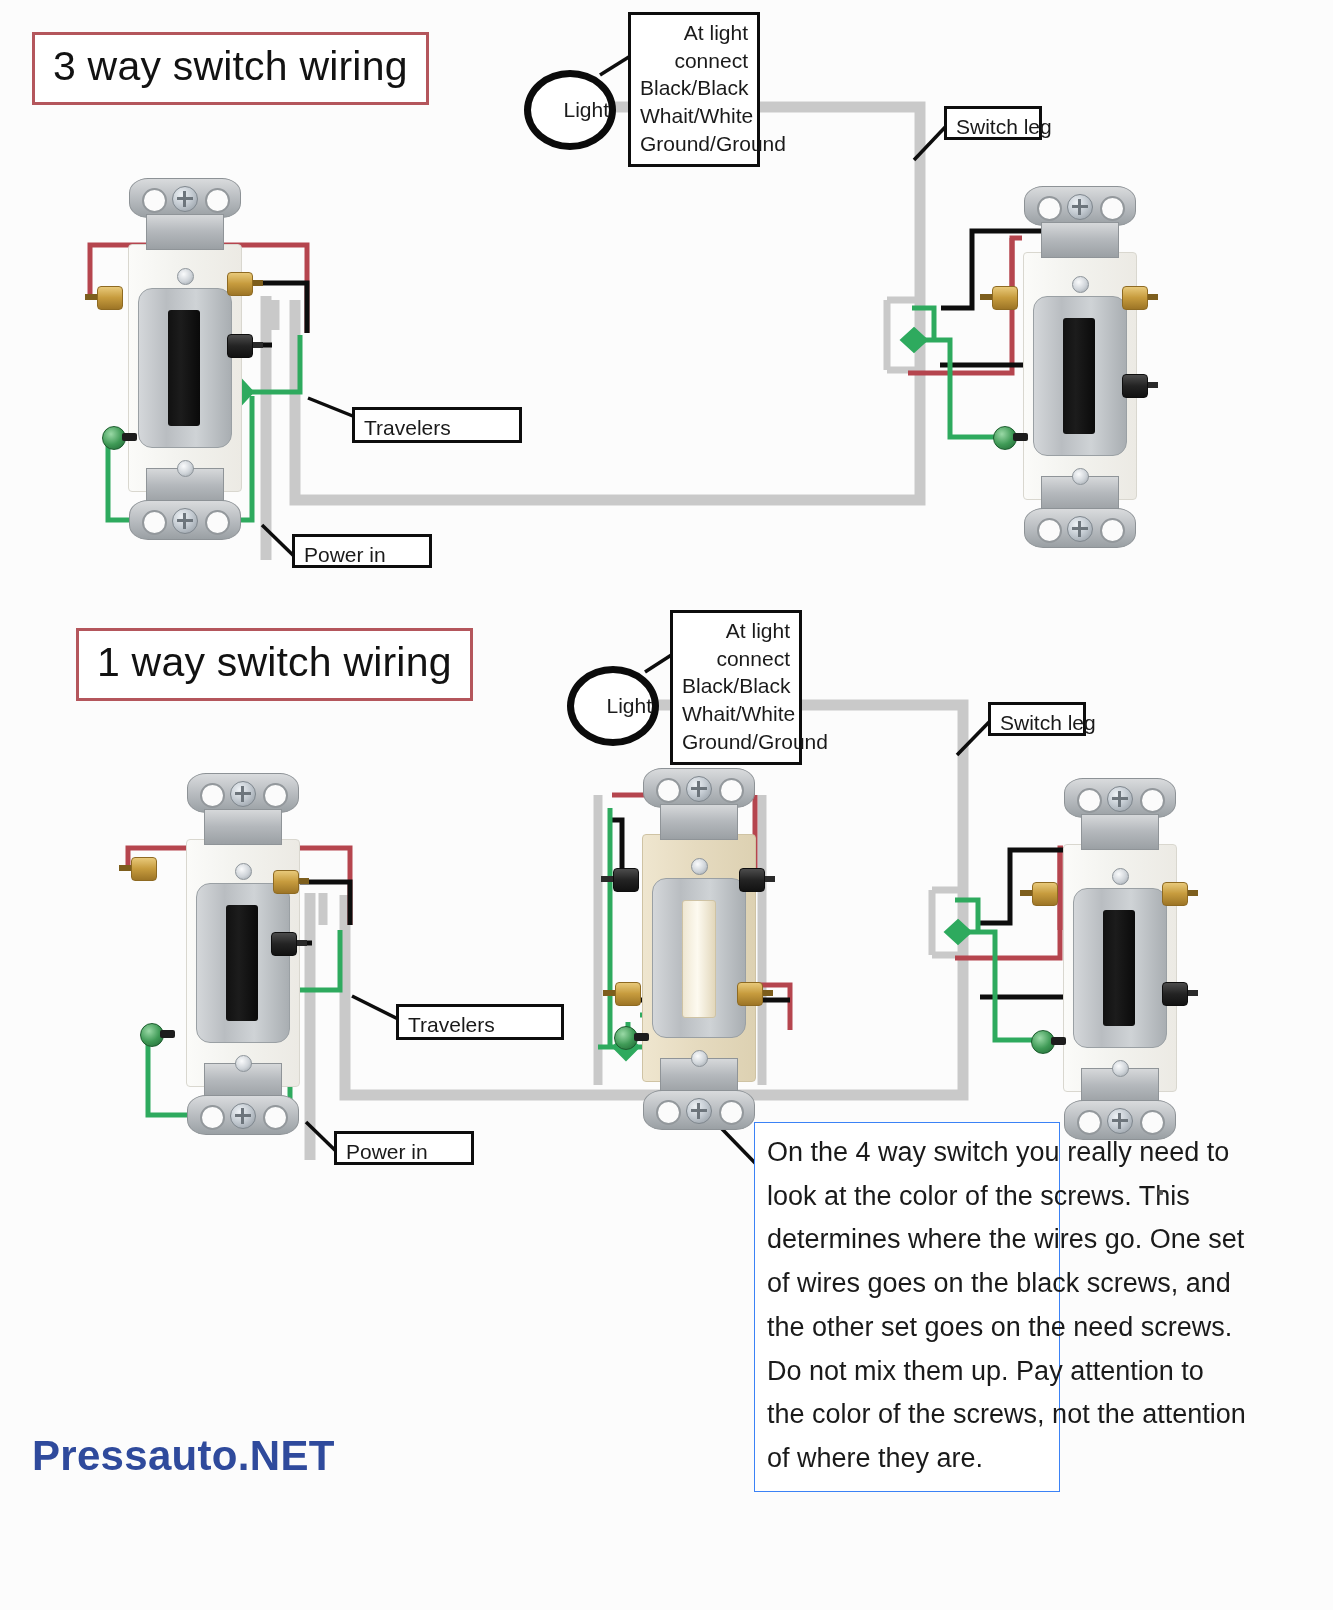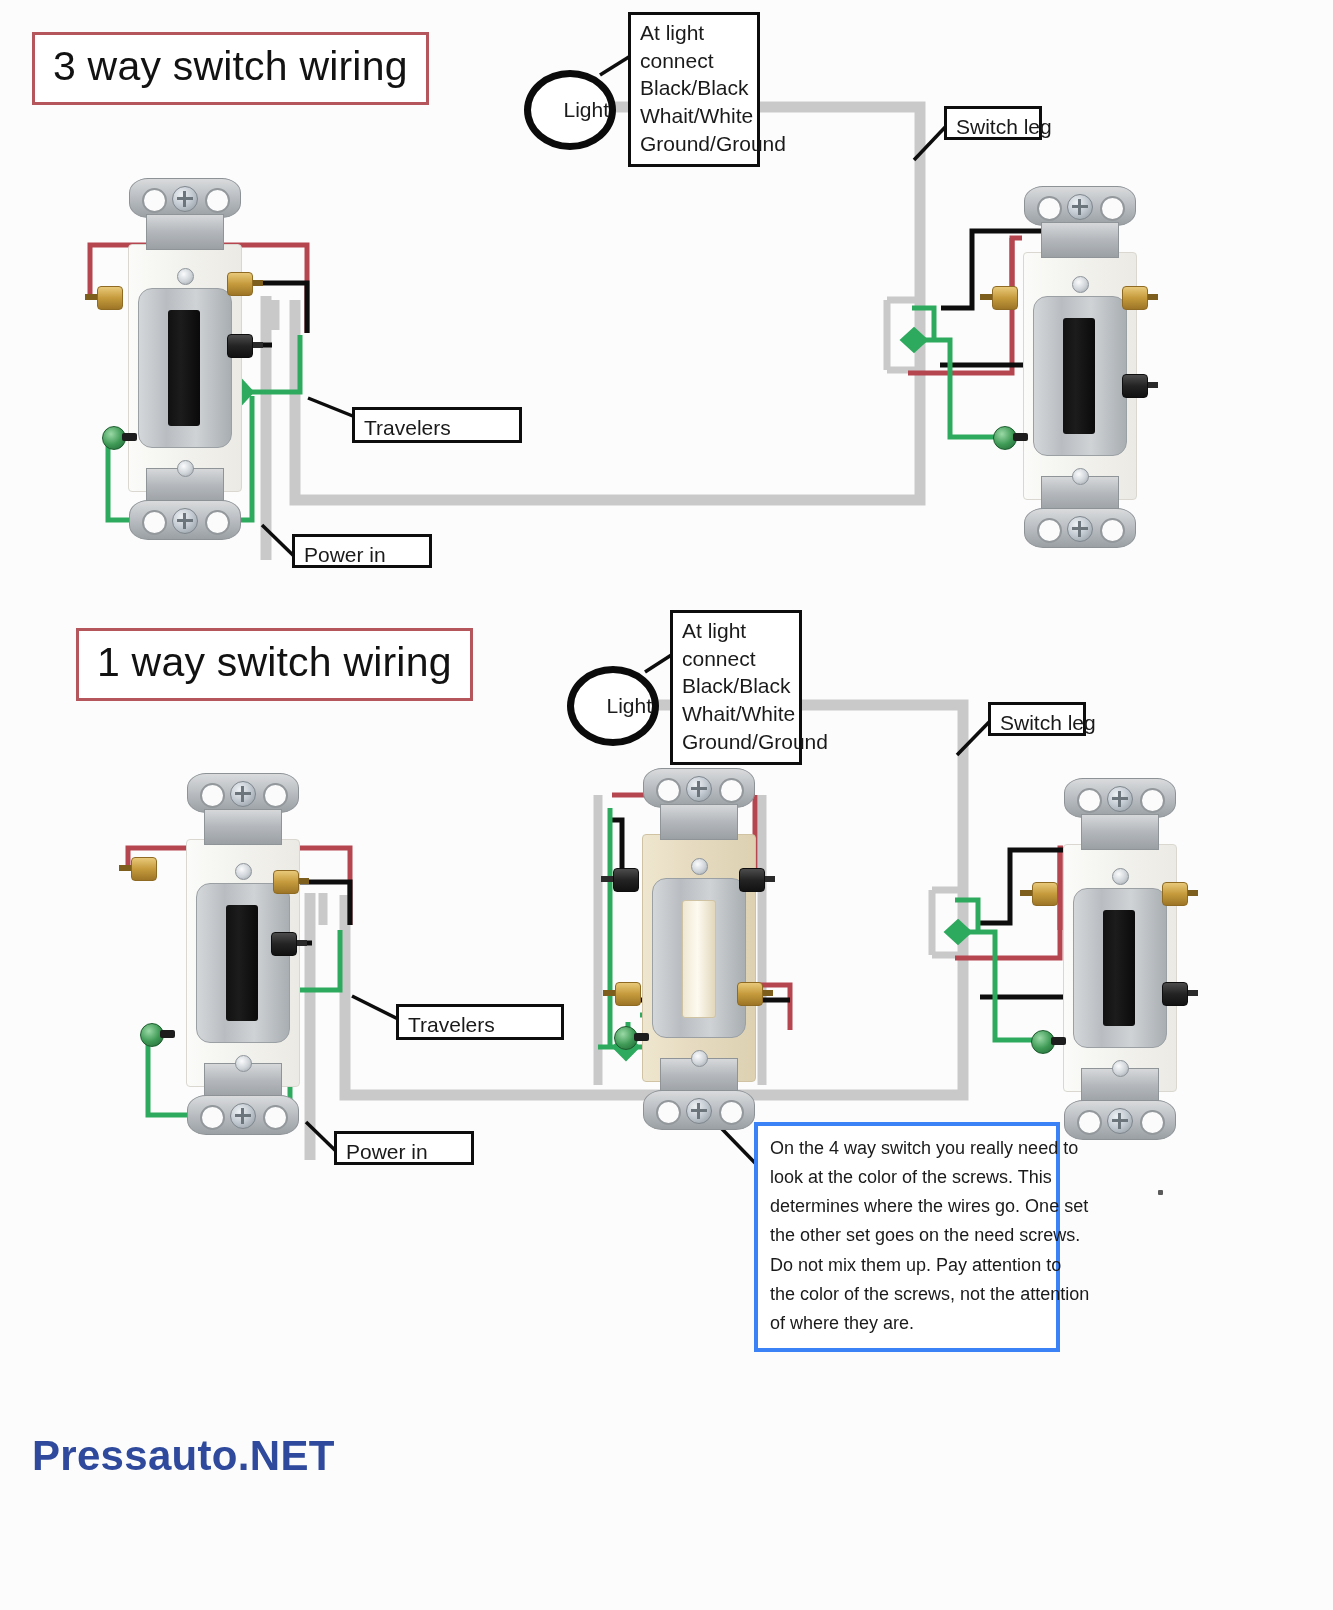--- a/index.html
+++ b/index.html
@@ -31,28 +31,28 @@
     border:3px solid #0d0d0d;
     background:#ffffff;
     color:#1a1a1a;
     font-size:21px;
     line-height:1.32;
     padding:4px 9px 6px 9px;
     white-space:nowrap;
     box-sizing:border-box;
   }
   .label-box.multiline{white-space:normal;}
-  .label-box .ln{display:block;}
+  .label-box .ln{display:block;text-align:right;}
 
   .note-box{
     position:absolute;
-    border:4px solid #3b82f6;
+    border:1px solid #3b82f6;
     background:#ffffff;
     color:#1a1a1a;
-    font-size:18px;
+    font-size:27px;
     line-height:1.62;
     padding:8px 12px 10px 12px;
     box-sizing:border-box;
   }
   .note-box .ln{display:block;white-space:nowrap;}
 
   
   .light-node{
     position:absolute;
     border:7px solid #0b0b0b;
@@ -369,20 +369,21 @@
   <div class="label-box" style="left:988px;top:702px;width:98px;height:34px;">Switch leg</div>
 
   <div class="label-box" style="left:396px;top:1004px;width:168px;height:36px;">Travelers</div>
 
   <div class="label-box" style="left:334px;top:1131px;width:140px;height:34px;">Power in</div>
 
   <div class="note-box" style="left:754px;top:1122px;width:306px;">
     <span class="ln">On the 4 way switch you really need to</span>
     <span class="ln">look at the color of the screws. This</span>
     <span class="ln">determines where the wires go. One set</span>
+    <span class="ln">of wires goes on the black screws, and</span>
     <span class="ln">the other set goes on the need screws.</span>
     <span class="ln">Do not mix them up. Pay attention to</span>
     <span class="ln">the color of the screws, not the attention</span>
     <span class="ln">of where they are.</span>
   </div>
 
   <div class="speck" style="left:1158px;top:1190px;"></div>
 
   <div class="switch white" style="left:158px;top:765px;">
     <div class="sw-ear top">

